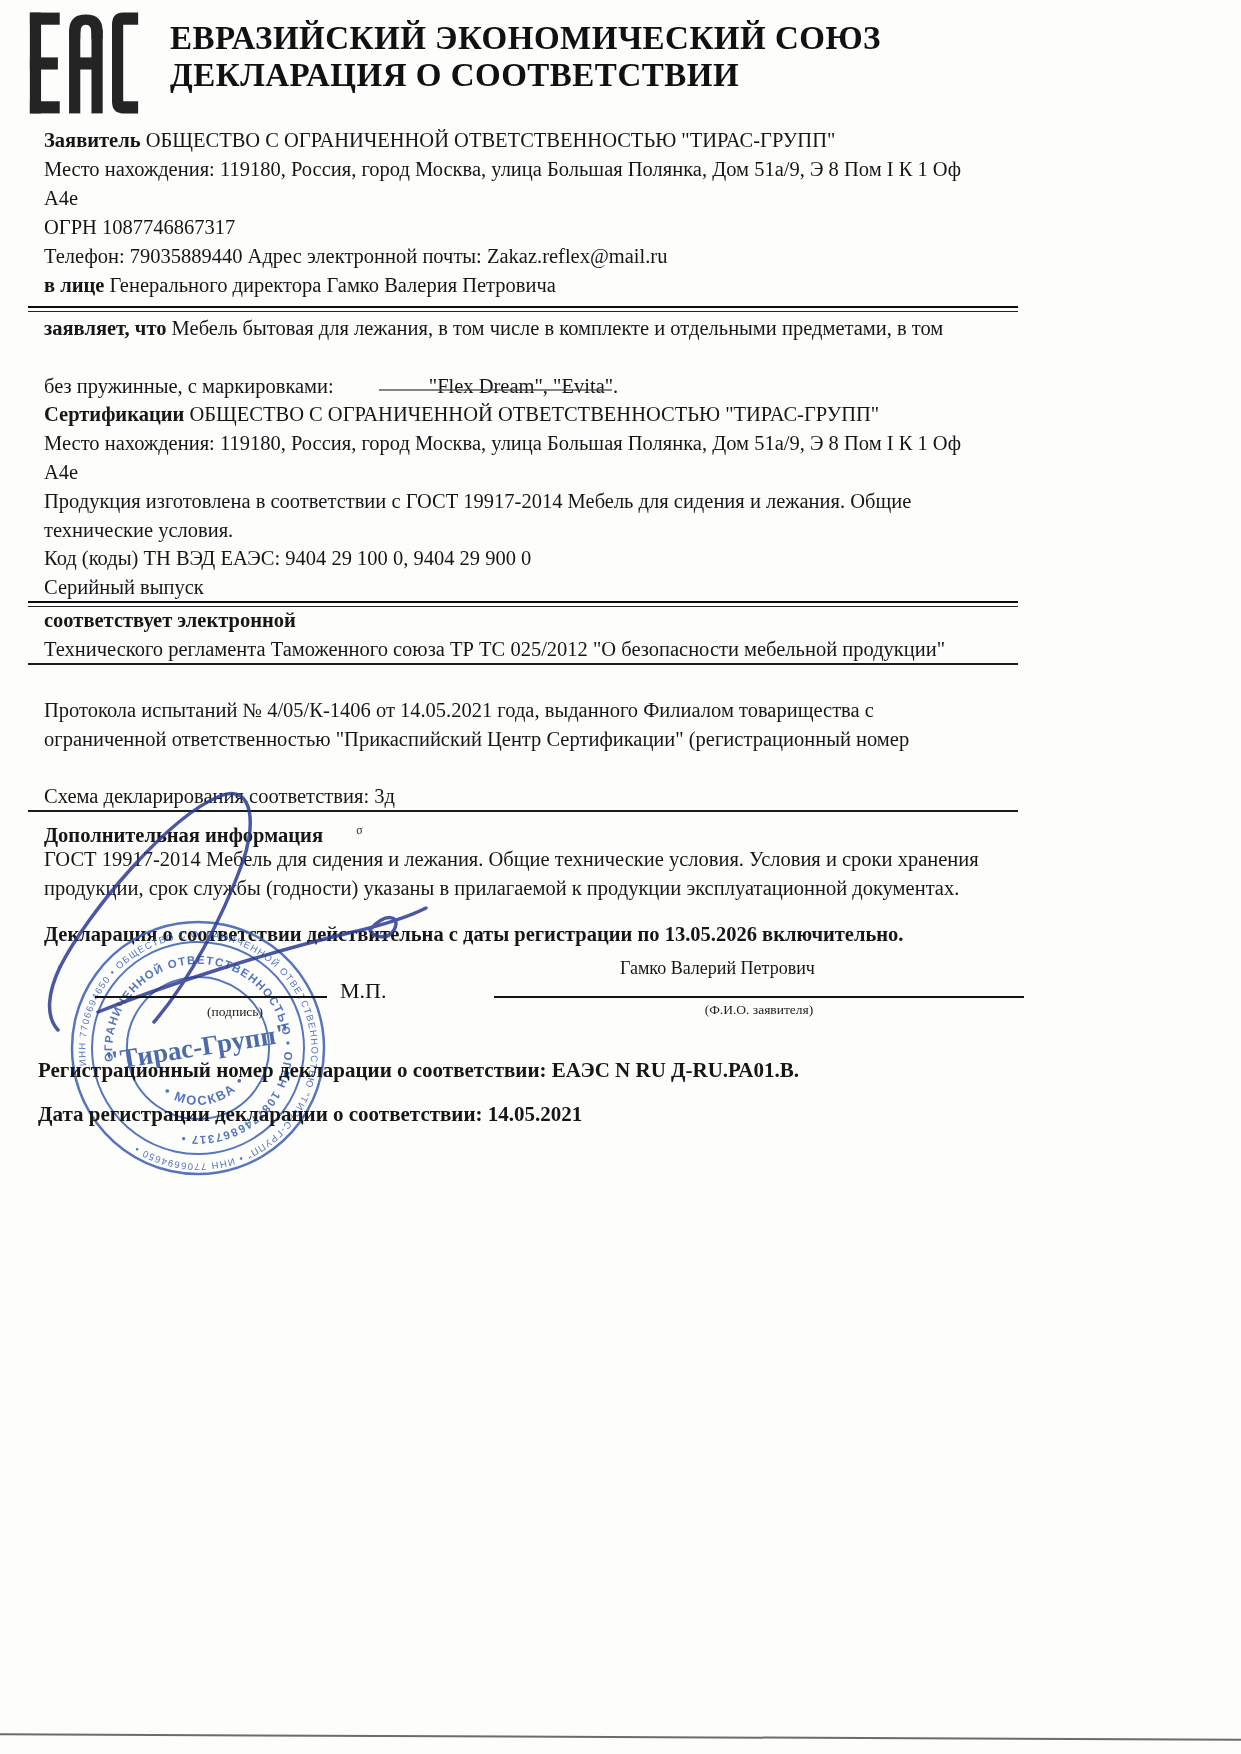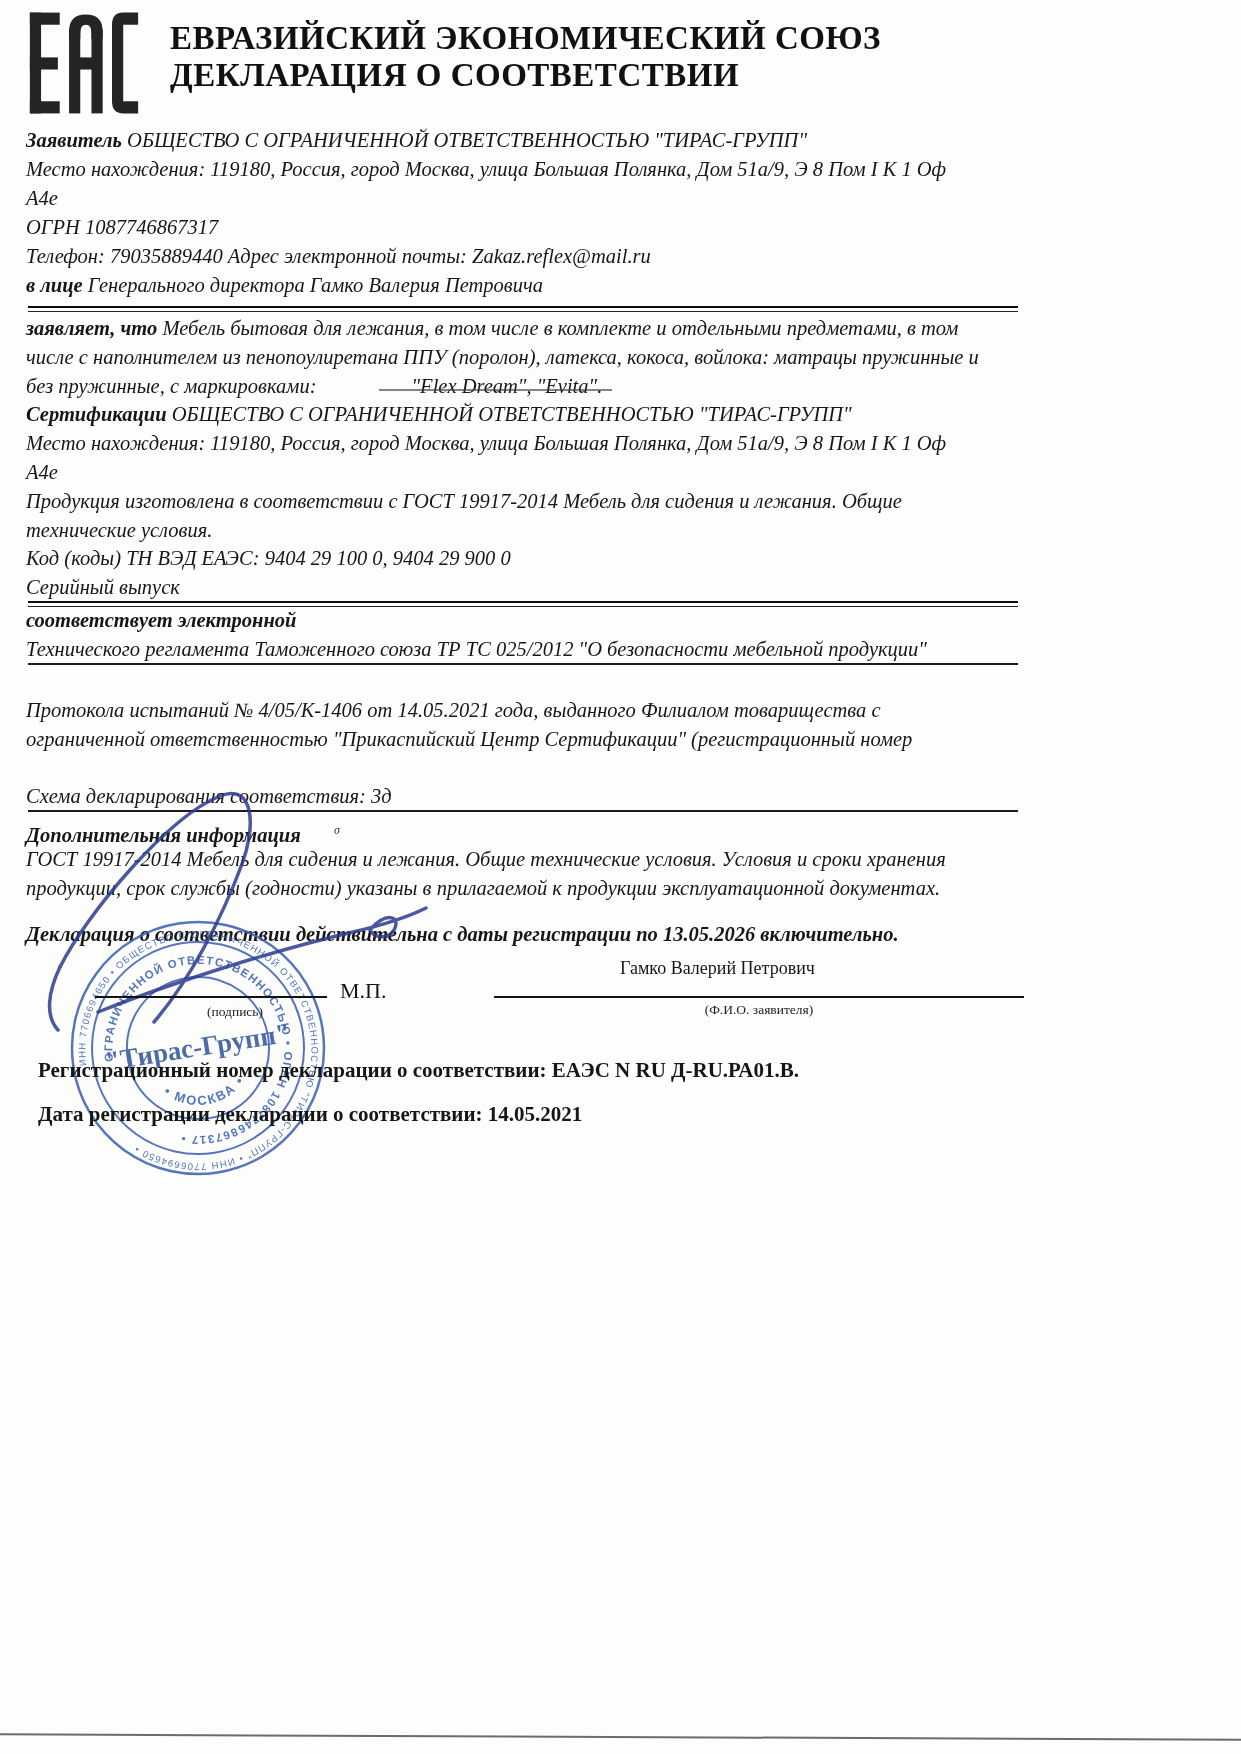--- a/index.html
+++ b/index.html
@@ -1,18 +1,18 @@
 <!DOCTYPE html>
 <html><head>
 <meta charset="utf-8">
 <style>
   html,body{margin:0;padding:0;background:#e8e8e8;}
   .page{position:relative;width:1241px;height:1754px;margin:0 auto;background:#fdfdfc;
         font-family:"Liberation Serif",serif;color:#161616;overflow:hidden;}
-  .t{position:absolute;left:26px;width:992px;font-size:20.5px;line-height:29px;font-style:italic;}
+  .t{position:absolute;left:44px;width:992px;font-size:20.5px;line-height:29px;}
   .b{font-weight:bold;}
   .title{position:absolute;left:170px;top:20px;width:920px;
          font-weight:bold;font-size:33px;line-height:37px;letter-spacing:.5px;color:#111;}
   .rule{position:absolute;left:28px;width:990px;border-top:3px solid #101010;}
   .rule.double{border-top:2.5px solid #0d0d0d;border-bottom:1.5px solid #222;height:3px;}
   .rule.thin{border-top:2px solid #1c1c1c;}
   .marks{display:inline-block;margin-left:95px;}
   .marks-underline{position:absolute;left:379px;top:389px;width:233px;border-top:2px solid #444;opacity:.65;}
   .sigline{position:absolute;border-top:2px solid #121212;}
   .caption{position:absolute;font-size:13.5px;text-align:center;color:#222;}
@@ -70,21 +70,20 @@
     <span class="b">в лице</span>
     <span>Генерального директора Гамко Валерия Петровича</span>
   </div>
 
   <div class="rule double" style="top:306px"></div>
 
   <div class="t" style="top:314px">
     <span class="b">заявляет, что</span>
     <span>Мебель бытовая для лежания, в том числе в комплекте и отдельными предметами, в том</span>
   </div>
-  <div class="t" style="top:343px">числе с наполнителем из пенопоулиретана ППУ (поролон), латекса, кокоса, войлока: матрацы пружинные и</div>
   <div class="t" style="top:372px">
     <span>без пружинные, с маркировками:</span><span class="marks">"Flex Dream", "Evita".</span>
   </div>
   <div class="marks-underline"></div>
 
   <div class="t" style="top:400px">
     <span class="b">Сертификации</span>
     <span>ОБЩЕСТВО С ОГРАНИЧЕННОЙ ОТВЕТСТВЕННОСТЬЮ "ТИРАС-ГРУПП"</span>
   </div>
   <div class="t" style="top:429px">Место нахождения: 119180, Россия, город Москва, улица Большая Полянка, Дом 51а/9, Э 8 Пом I К 1 Оф</div>

